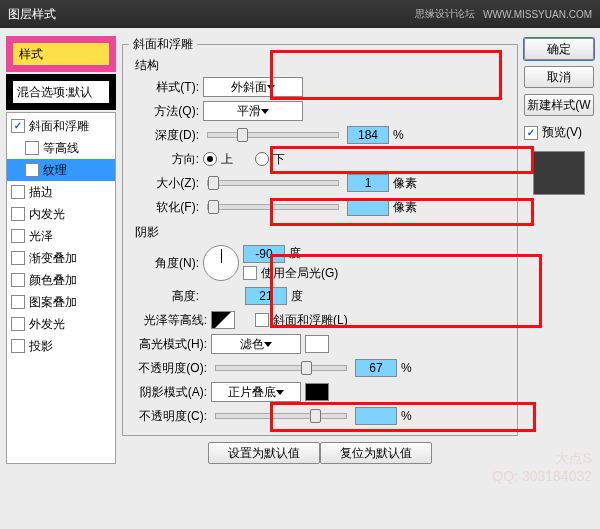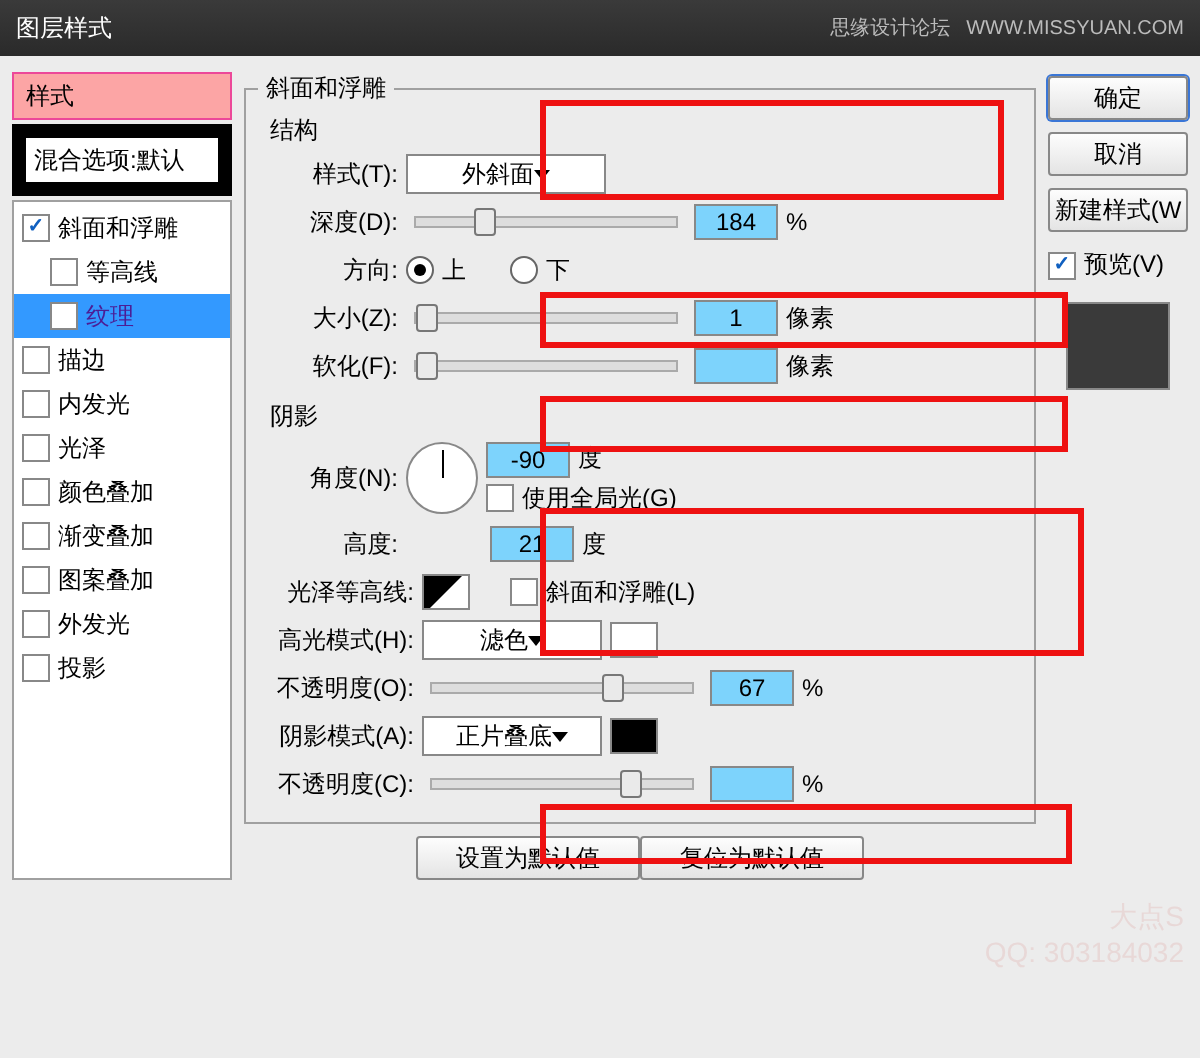--- a/index.html
+++ b/index.html
@@ -1,25 +1,25 @@
 <!DOCTYPE html>
 <html><head>
 <meta charset="utf-8">
 <style>
 html,body{margin:0;padding:0;font-family:"Microsoft YaHei","SimSun",sans-serif;font-size:12px;background:#f0f0f0;color:#000}
 .window{width:600px;height:529px;background:#ececec;position:relative;overflow:hidden;box-sizing:border-box}
 .titlebar{height:28px;background:linear-gradient(#3a3a3a,#2a2a2a);color:#fff;display:flex;align-items:center;padding:0 8px;font-size:12px;justify-content:space-between}
 .titlebar-right{display:flex;align-items:center;gap:8px;font-size:10px;color:#bbb}
 .body{display:flex;padding:8px 6px;gap:6px}
 .sidebar{width:110px;display:flex;flex-direction:column;gap:2px}
-.sidebar-header{border:1px solid #ec4899;background:#fca5a5;padding:3px 6px;height:16px;line-height:16px}
+.sidebar-header{border:7px solid #ec4899;background:#fde047;padding:3px 6px;height:16px;line-height:16px}
 .sidebar-blend{border:7px solid #000000;background:#fff;padding:3px 4px;height:16px;line-height:16px}
 .style-list{border:1px solid #a0a0a0;background:#fff;flex:1;padding:2px 0}
 .style-item{display:flex;align-items:center;gap:4px;padding:2px 4px;height:18px}
-.style-item.selected{background:#3399ff;color:#4c1d95}
+.style-item.selected{background:#3399ff;color:#000000}
 .style-item.indent{padding-left:18px}
 .checkbox{width:12px;height:12px;border:1px solid #888;background:#fff;display:inline-flex;align-items:center;justify-content:center;font-size:10px;line-height:10px;color:#000}
 .checkbox.checked::after{content:"✓";color:#1060c0;font-weight:bold}
 .main{flex:1;position:relative}
 fieldset{border:1px solid #a0a0a0;margin:0 0 4px 0;padding:4px 6px 6px 6px}
 legend{padding:0 4px}
 .row{display:flex;align-items:center;gap:4px;height:22px;margin:2px 0}
 .label{width:70px;text-align:right;white-space:nowrap}
 .select{border:1px solid #888;background:#fff;height:18px;display:flex;align-items:center;justify-content:center;padding:0 4px;width:90px}
 .select .caret{border-left:4px solid transparent;border-right:4px solid transparent;border-top:5px solid #000}
@@ -79,25 +79,25 @@
           <div class="style-item">
             <span class="checkbox"></span>
             <span>内发光</span>
           </div>
           <div class="style-item">
             <span class="checkbox"></span>
             <span>光泽</span>
           </div>
           <div class="style-item">
             <span class="checkbox"></span>
+            <span>渐变叠加</span>
+          </div>
+          <div class="style-item">
+            <span class="checkbox"></span>
             <span>颜色叠加</span>
-          </div>
-          <div class="style-item">
-            <span class="checkbox"></span>
-            <span>渐变叠加</span>
           </div>
           <div class="style-item">
             <span class="checkbox"></span>
             <span>图案叠加</span>
           </div>
           <div class="style-item">
             <span class="checkbox"></span>
             <span>外发光</span>
           </div>
           <div class="style-item">
@@ -114,20 +114,27 @@
         <div style="margin:0 0 2px 6px">结构</div>
 
         <div class="row">
           <span class="label">样式(T):</span>
           <div class="select">
             <span>外斜面</span>
             <span class="caret"></span>
           </div>
         </div>
 
+        <div class="row">
+          <span class="label">方法(Q):</span>
+          <div class="select">
+            <span>平滑</span>
+            <span class="caret"></span>
+          </div>
+        </div>
 
         <div class="row">
           <span class="label">深度(D):</span>
           <div class="slider">
               <div class="thumb" style="left:22%"></div>
             </div>
           <div class="numbox">184</div>
           <span class="unit">%</span>
         </div>
 

